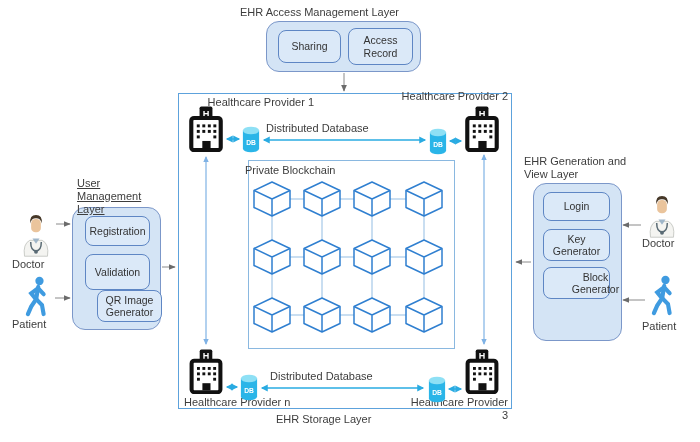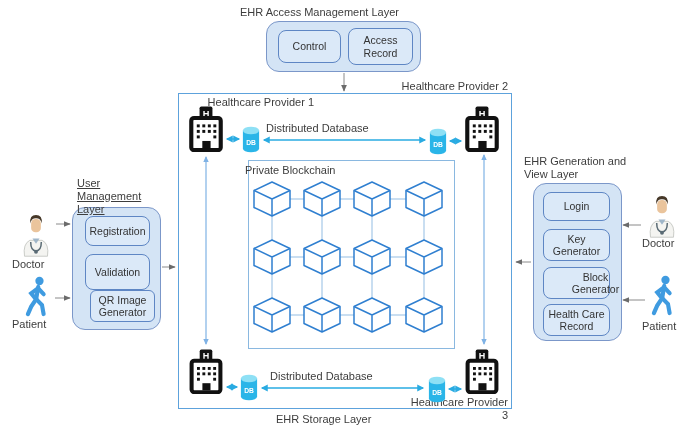--- a/index.html
+++ b/index.html
@@ -19,42 +19,42 @@
 </style>
 </head>
 <body>
 
 <div class="canvas">
 
   <div class="bigbox z1" style="left:178px;top:93px;width:334px;height:316px;"></div>
   <div class="chainbox z2" style="left:248px;top:160px;width:207px;height:189px;"></div>
 
   <div class="container z2" style="left:266px;top:21px;width:155px;height:51px;"></div>
-  <div class="node z3" style="left:278px;top:30px;width:63px;height:33px;">Control</div>
+  <div class="node z3" style="left:278px;top:30px;width:63px;height:33px;">Sharing</div>
   <div class="node z3" style="left:348px;top:28px;width:65px;height:37px;">Access Record</div>
 
   <div class="container z2" style="left:72px;top:207px;width:89px;height:123px;"></div>
   <div class="node z3" style="left:85px;top:216px;width:65px;height:30px;">Registration</div>
   <div class="node z3" style="left:85px;top:254px;width:65px;height:36px;">Validation</div>
-  <div class="node z3" style="left:90px;top:290px;width:65px;height:32px;border-radius:6px;">QR Image Generator</div>
+  <div class="node z3" style="left:97px;top:290px;width:65px;height:32px;">QR Image Generator</div>
 
   <div class="container z2" style="left:533px;top:183px;width:89px;height:158px;"></div>
   <div class="node z3" style="left:543px;top:192px;width:67px;height:29px;">Login</div>
   <div class="node z3" style="left:543px;top:229px;width:67px;height:32px;">Key Generator</div>
   <div class="node z3" style="left:543px;top:267px;width:67px;height:32px;padding-left:40px;">Block Generator</div>
-  <div class="node z3" style="left:543px;top:304px;width:67px;height:32px;">Health Care Record</div>
 
   <div class="lbl center z4" style="left:240px;top:6px;width:210px;">EHR Access Management Layer</div>
 
   <div class="lbl center z4" style="left:77px;top:177px;width:80px;text-decoration:underline;">User Management Layer</div>
   <div class="lbl center z4" style="left:12px;top:258px;width:50px;">Doctor</div>
   <div class="lbl center z4" style="left:12px;top:318px;width:50px;">Patient</div>
 
   <div class="lbl z4" style="left:184px;top:96px;width:130px;text-align:right;">Healthcare Provider 1</div>
-  <div class="lbl right z4" style="left:400px;top:80px;width:108px;">Healthcare Provider 2</div>
+  <div class="lbl right z4" style="left:400px;top:90px;width:108px;">Healthcare Provider 2</div>
+  <div class="lbl z4" style="left:184px;top:396px;width:130px;">Healthcare Provider n</div>
   <div class="lbl right z4" style="left:402px;top:396px;width:106px;">Healthcare Provider 3</div>
   <div class="lbl center z4" style="left:266px;top:122px;width:150px;">Distributed Database</div>
   <div class="lbl center z4" style="left:270px;top:370px;width:150px;">Distributed Database</div>
   <div class="lbl center z4" style="left:245px;top:164px;width:167px;">Private Blockchain</div>
   <div class="lbl center z4" style="left:276px;top:413px;width:140px;">EHR Storage Layer</div>
 
   <div class="lbl center z4" style="left:524px;top:155px;width:106px;">EHR Generation and View Layer</div>
   <div class="lbl center z4" style="left:642px;top:237px;width:42px;">Doctor</div>
   <div class="lbl center z4" style="left:642px;top:320px;width:44px;">Patient</div>
 

